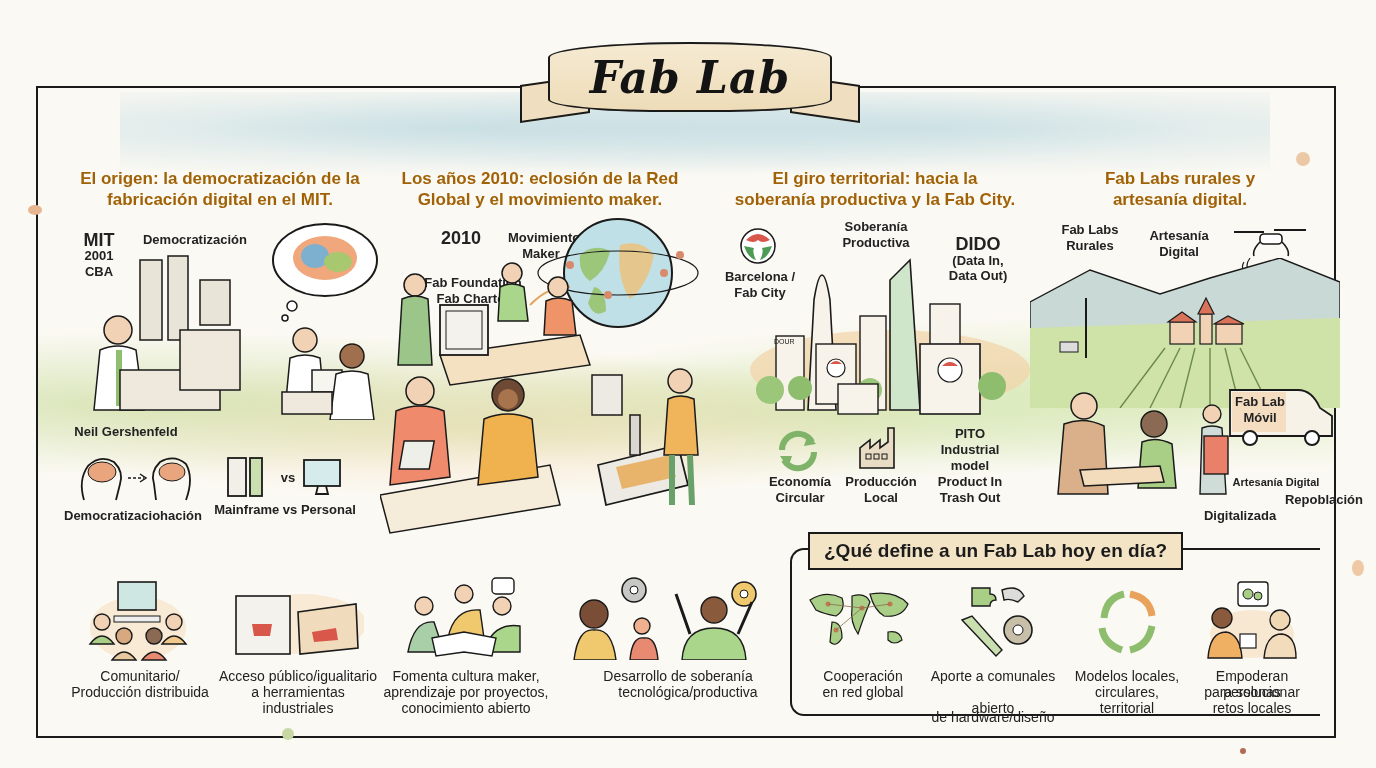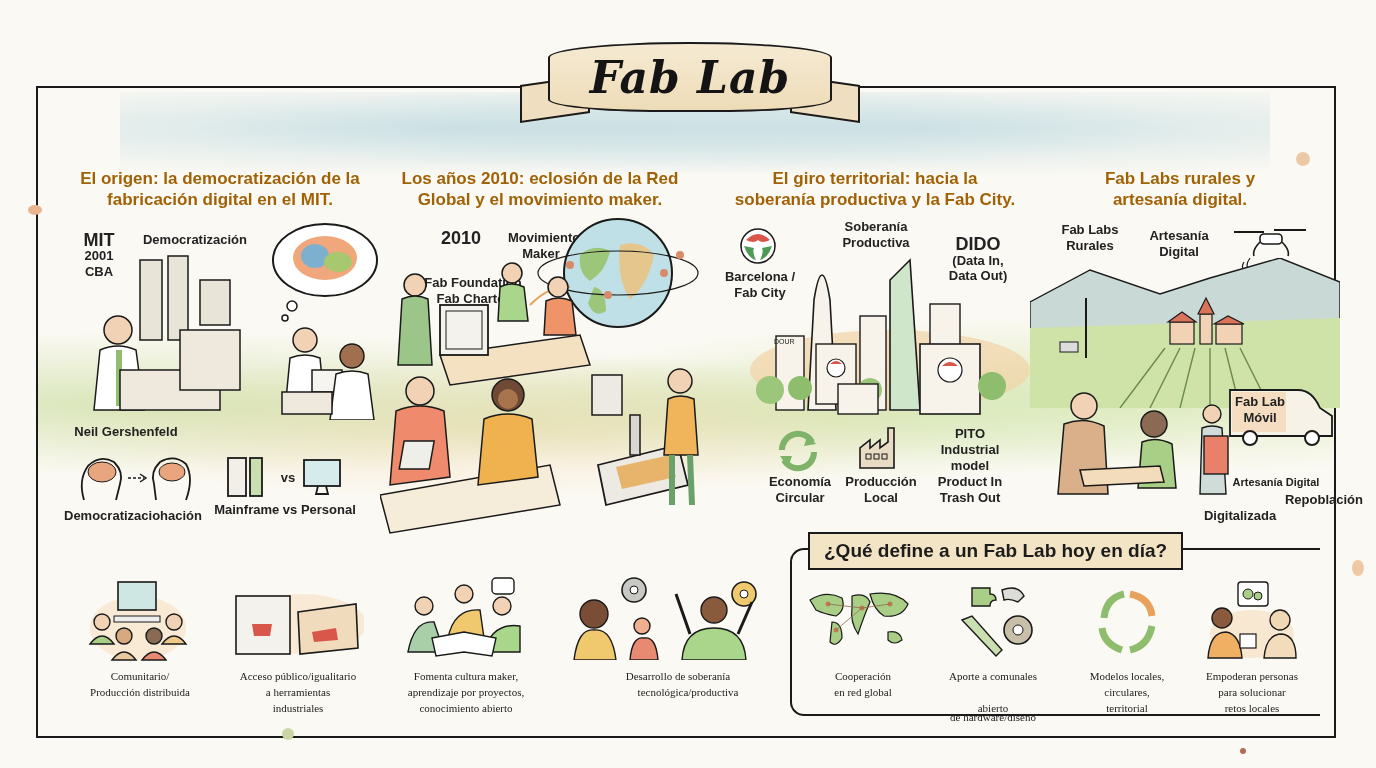--- a/index.html
+++ b/index.html
@@ -44,21 +44,21 @@
   }
   .banner-title {
     font-family: "DejaVu Serif", serif; font-style: italic; font-weight: bold;
     font-size: 44px; color:#141414; letter-spacing: 1px;
   }
   .section-title {
     position:absolute; font-weight:bold; font-size:17px; line-height:21px; text-align:center; color:#a16207;
   }
   .lbl { position:absolute; font-weight:bold; font-size:13px; line-height:16px; text-align:center; color:#222; }
   .lbl-big { font-size:18px; line-height:20px; }
-  .caption { position:absolute; font-size:11px; line-height:16px; text-align:center; color:#222;font-family:Liberation Serif, serif; }
+  .caption { position:absolute; font-size:14px; line-height:16px; text-align:center; color:#222; }
   .scene { position:absolute; }
   .qbox {
     position:absolute; left:790px; top:548px; width:530px; height:168px;
     border-left:2px solid #1a1a1a; border-top:2px solid #1a1a1a; border-bottom:2px solid #1a1a1a;
     border-radius: 14px 0 0 14px;
   }
   .qtitle {
     position:absolute; left:808px; top:532px; padding:6px 14px;
     background:#f4e4c6; border:2px solid #1a1a1a; font-weight:bold; font-size:19px;
   }

